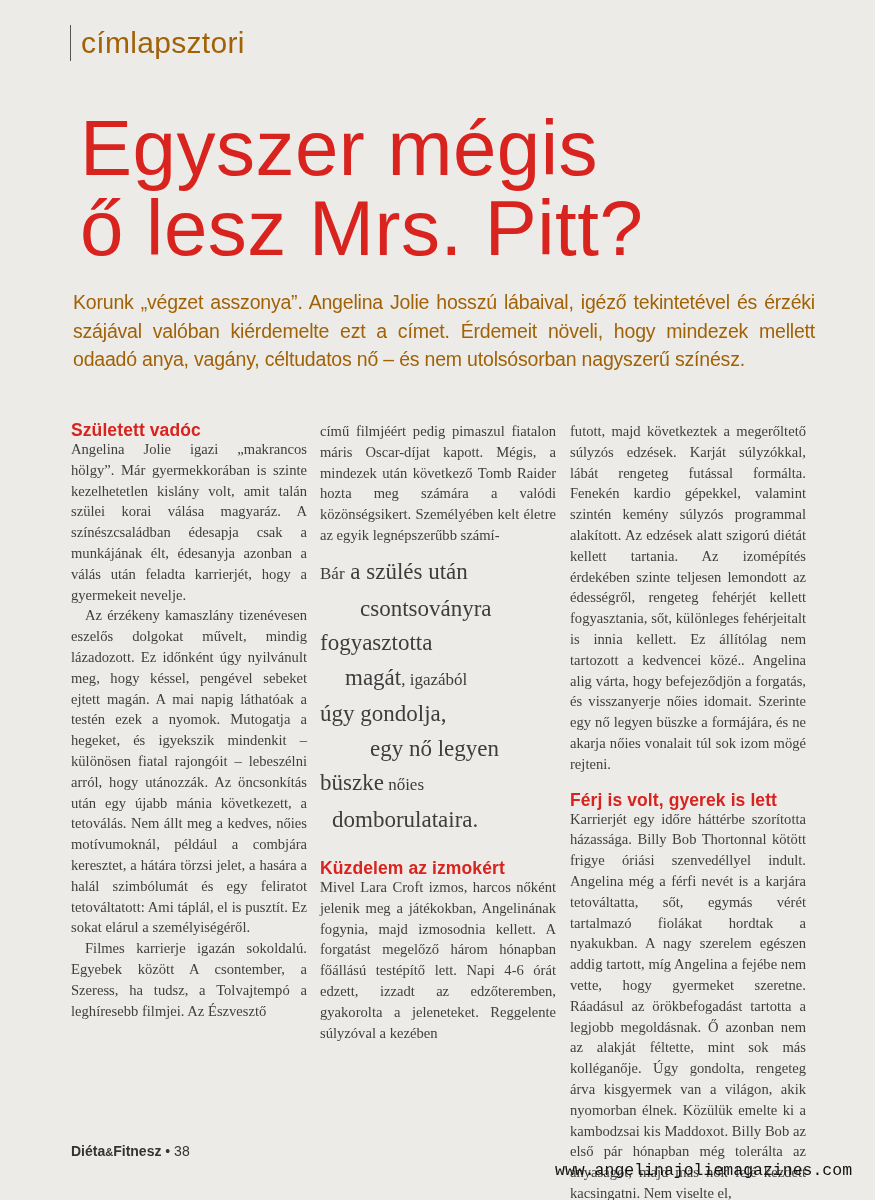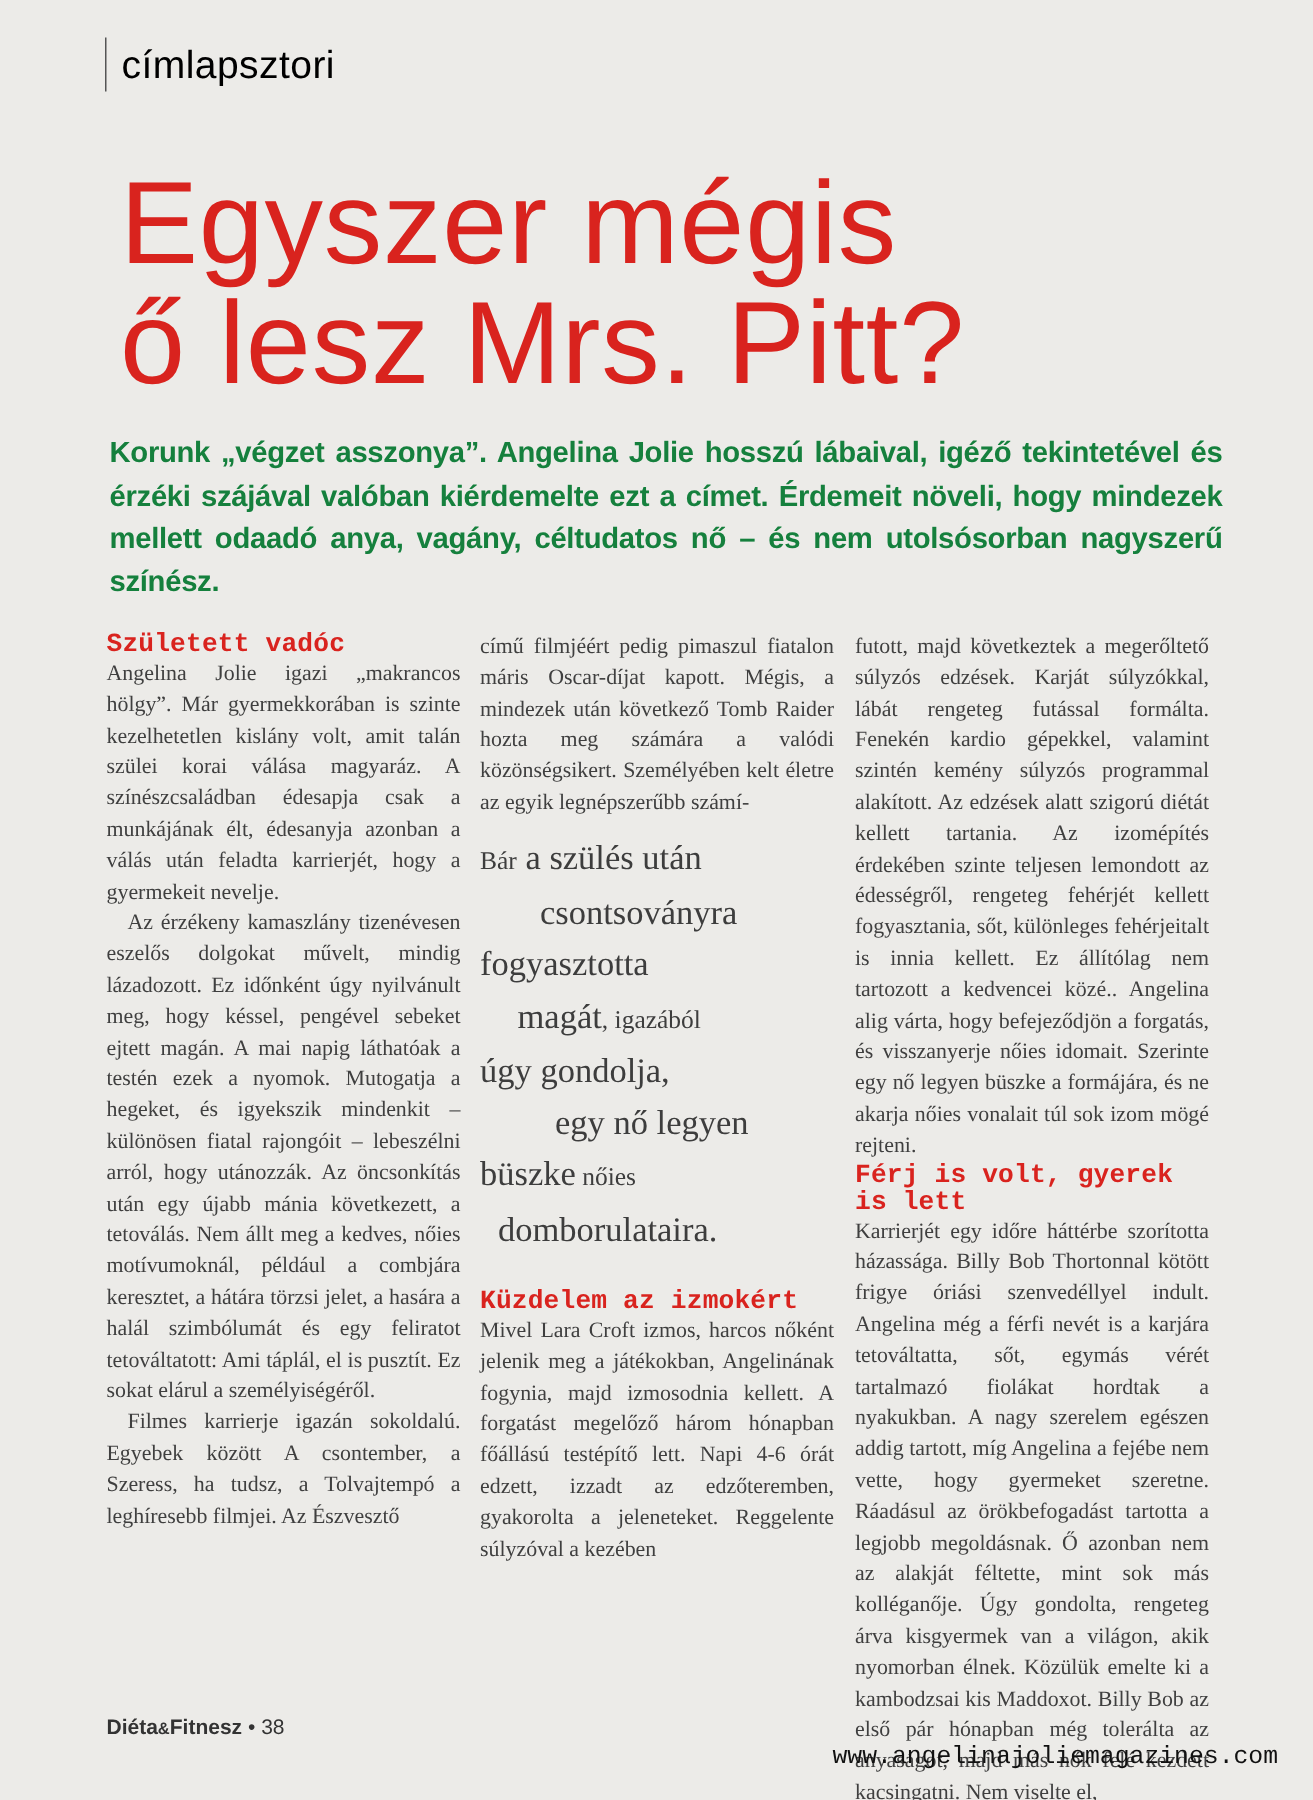--- a/index.html
+++ b/index.html
@@ -9,45 +9,45 @@
     position: relative;
     font-family: "Liberation Serif", serif;
     color: #3a3a3a;
   }
   .section-label {
     position: absolute; left: 70px; top: 24px; height: 38px;
     display: flex; align-items: center;
   }
   .section-bar { width: 1px; height: 36px; background: #555; margin-right: 10px; }
   .section-text {
-    font-family: "Liberation Sans", sans-serif; font-size: 26px; color: #000000;
+    font-family: "Liberation Sans", sans-serif; font-size: 30px; color: #a16207;
     letter-spacing: 0.3px;
     text-align: center;
   }
   .headline {
     position: absolute; left: 80px; top: 108px; width: 790px;
     font-family: "Liberation Sans", sans-serif;
     font-size: 78px; line-height: 80px; color: #d9231e;
     letter-spacing: 0.5px; font-weight: normal;
   }
   .lede {
     position: absolute; left: 73px; top: 288px; width: 742px;
     font-family: "Liberation Sans", sans-serif;
-    font-size: 19.5px; line-height: 28.5px; color: #15803d;
-    text-align: justify; letter-spacing: -0.2px; font-weight: bold;
+    font-size: 19.5px; line-height: 28.5px; color: #a16207;
+    text-align: justify; letter-spacing: -0.2px;
   }
   .col {
     position: absolute; width: 236px;
     font-size: 14.6px; line-height: 20.8px; color: #3f3f3f;
     text-align: justify; hyphens: manual;
   }
   .col p { margin: 0; }
   .col p.indent { text-indent: 14px; }
   .subhead {
-    font-family: Liberation Mono, monospace; font-weight: bold;
+    font-family: Liberation Sans, sans-serif; font-weight: bold;
     color: #d9231e; font-size: 17.5px; line-height: 18px;
     margin: 0; text-align: left; letter-spacing: 0.1px;
   }
   .col1 { left: 71px; top: 421px; }
   .col2 { left: 320px; top: 421px; }
   .col2b { left: 320px; top: 845px; }
   .col3 { left: 570px; top: 421px; }
   .pull {
     position: absolute; left: 320px; top: 555px; width: 240px;
     font-family: Liberation Serif, serif; color: #3d3d3d;
@@ -102,21 +102,21 @@
   <div style="padding-left:12px">domborulataira.</div>
 </div>
 
 <div class="col col2b">
   <h2 class="subhead" style="margin-top:14px">Küzdelem az izmokért</h2>
   <p>Mivel Lara Croft izmos, harcos nőként jelenik meg a játékokban, Angelinának fogynia, majd izmosodnia kellett. A forgatást megelőző három hónapban főállású testépítő lett. Napi 4-6 órát edzett, izzadt az edzőteremben, gyakorolta a jeleneteket. Reggelente súlyzóval a kezében</p>
 </div>
 
 <div class="col col3">
   <p>futott, majd következtek a megerőltető súlyzós edzések. Karját súlyzókkal, lábát rengeteg futással formálta. Fenekén kardio gépekkel, valamint szintén kemény súlyzós programmal alakított. Az edzések alatt szigorú diétát kellett tartania. Az izomépítés érdekében szinte teljesen lemondott az édességről, rengeteg fehérjét kellett fogyasztania, sőt, különleges fehérjeitalt is innia kellett. Ez állítólag nem tartozott a kedvencei közé.. Angelina alig várta, hogy befejeződjön a forgatás, és visszanyerje nőies idomait. Szerinte egy nő legyen büszke a formájára, és ne akarja nőies vonalait túl sok izom mögé rejteni.</p>
-  <h2 class="subhead" style="">Férj is volt, gyerek is lett</h2>
+  <h2 class="subhead" style="margin-top:16px">Férj is volt, gyerek is lett</h2>
   <p>Karrierjét egy időre háttérbe szorította házassága. Billy Bob Thortonnal kötött frigye óriási szenvedéllyel indult. Angelina még a férfi nevét is a karjára tetováltatta, sőt, egymás vérét tartalmazó fiolákat hordtak a nyakukban. A nagy szerelem egészen addig tartott, míg Angelina a fejébe nem vette, hogy gyermeket szeretne. Ráadásul az örökbefogadást tartotta a legjobb megoldásnak. Ő azonban nem az alakját féltette, mint sok más kolléganője. Úgy gondolta, rengeteg árva kisgyermek van a világon, akik nyomorban élnek. Közülük emelte ki a kambodzsai kis Maddoxot. Billy Bob az első pár hónapban még tolerálta az anyaságot, majd más nők felé kezdett kacsingatni. Nem viselte el,</p>
 </div>
 
 <div class="footer-mag">
   <b><span>Diéta</span><span style="font-size:11px">&amp;</span><span>Fitnesz</span></b><span> • </span><span>38</span>
 </div>
 
 <div class="watermark">www.angelinajoliemagazines.com</div>
 
 </body></html>

